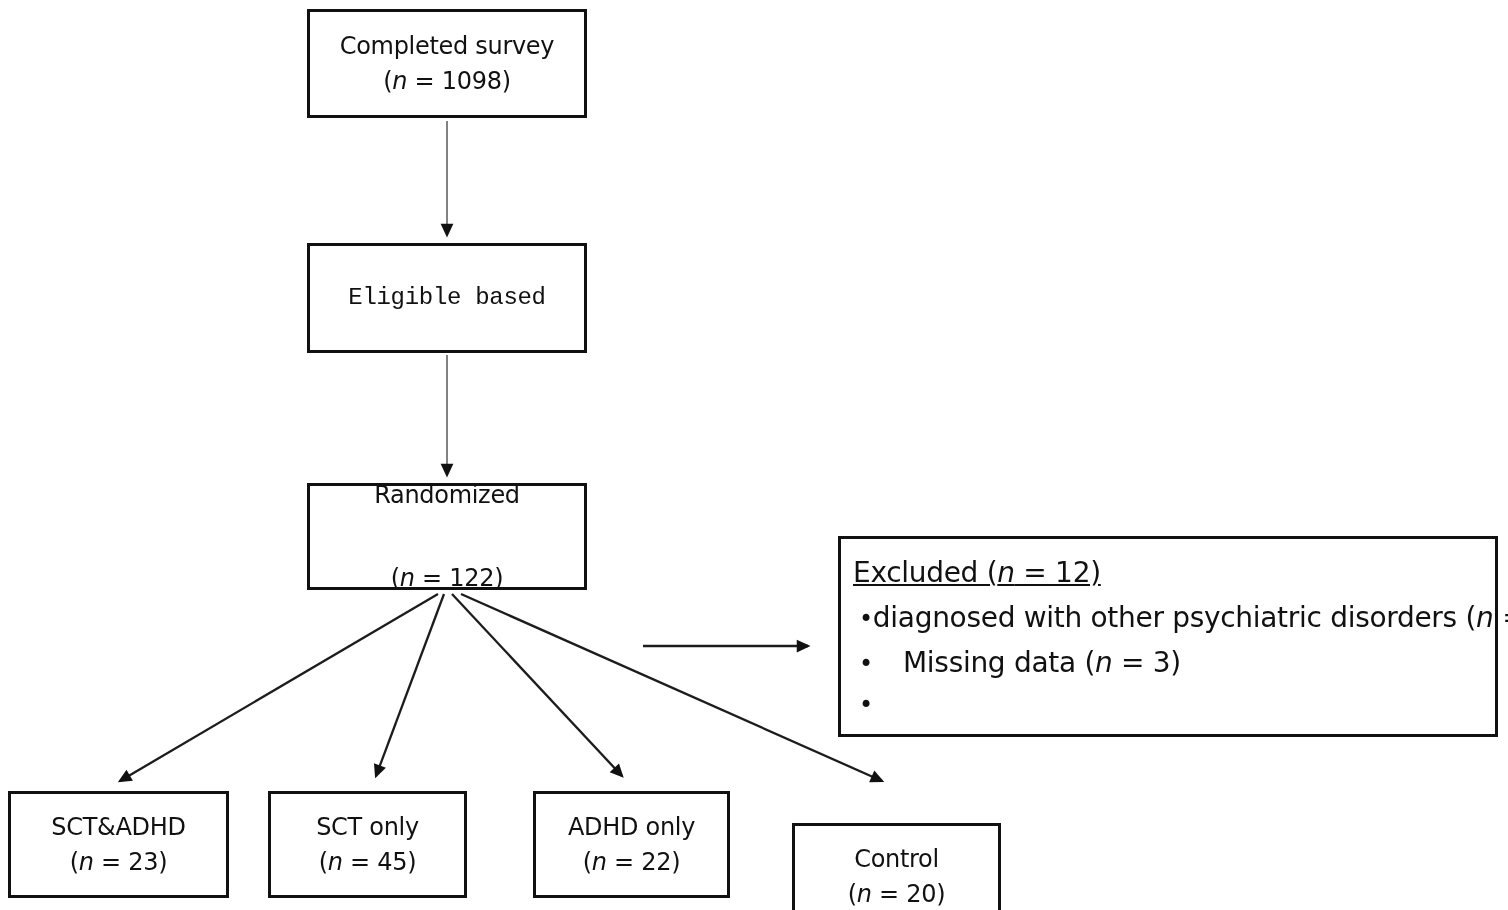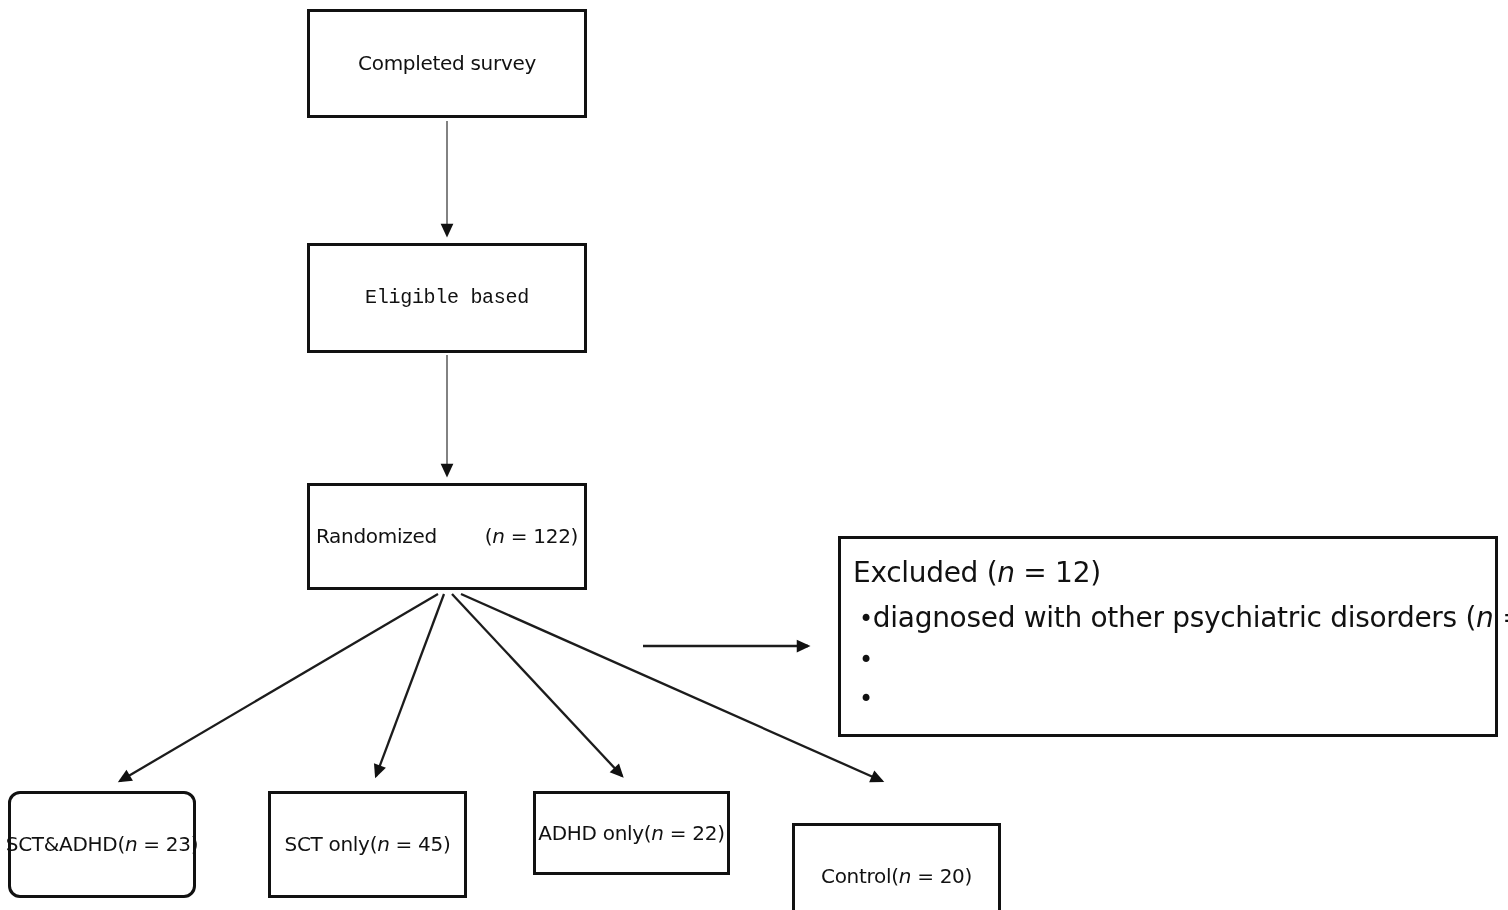--- a/index.html
+++ b/index.html
@@ -39,55 +39,56 @@
   svg.connectors marker path {
     fill: #111111;
     stroke: none;
   }
   .node {
     position: absolute;
     box-sizing: border-box;
     border: 3px solid #111111;
     background: #ffffff;
     display: flex;
-    flex-direction: row;
+    flex-direction: column;
     align-items: center;
     justify-content: center;
     text-align: center;
     line-height: 1.42;
-    font-size: 20px;
+    font-size: 24px;
     letter-spacing: -0.3px;
   }
   .node .nline {
     display: block;
     white-space: nowrap;
   }
   .node-completed   { left: 307px; top:   9px; width: 280px; height: 109px; }
   .node-eligible    { left: 307px; top: 243px; width: 280px; height: 110px; font-family: Liberation Mono, monospace; }
   .node-randomized  { left: 307px; top: 483px; width: 280px; height: 107px; gap: 48px; }
-  .node-sct-adhd    { left:   8px; top: 791px; width: 188px; height: 107px; border-radius: 12px; }
+  .node-sct-adhd    { left:   8px; top: 791px; width: 221px; height: 107px; }
   .node-sct-only    { left: 268px; top: 791px; width: 199px; height: 107px; text-align: center; }
-  .node-adhd-only   { left: 533px; top: 791px; width: 197px; height: 84px; }
+  .node-adhd-only   { left: 533px; top: 791px; width: 197px; height: 107px; }
   .node-control     { left: 792px; top: 791px; width: 209px; height: 107px; margin-top: 32px; }
   .excluded-box {
     position: absolute;
     left: 838px;
     top: 536px;
     width: 660px;
     height: 201px;
     box-sizing: border-box;
     border: 3px solid #111111;
     background: #ffffff;
     padding: 12px 10px 8px 12px;
     font-size: 28px;
     letter-spacing: -0.3px;
     line-height: 1.55;
   }
   .excluded-title {
     white-space: nowrap;
+    text-decoration: underline;
   }
   .excluded-list {
     list-style: none;
     margin: 2px 0 0 0;
     padding: 0;
   }
   .excluded-item {
     display: flex;
     align-items: baseline;
     white-space: nowrap;
@@ -117,40 +118,42 @@
     <line class="thin" x1="447" y1="355" x2="447" y2="475" marker-end="url(#ah)"></line>
     <line class="thick" x1="438" y1="594" x2="120" y2="781" marker-end="url(#ah)"></line>
     <line class="thick" x1="444" y1="594" x2="376" y2="776" marker-end="url(#ah)"></line>
     <line class="thick" x1="452" y1="594" x2="622" y2="776" marker-end="url(#ah)"></line>
     <line class="thick" x1="461" y1="594" x2="882" y2="781" marker-end="url(#ah)"></line>
     <line class="hline" x1="643" y1="646" x2="808" y2="646" marker-end="url(#ah)"></line>
   </svg>
 
   <div class="node node-completed">
     <span class="nline">Completed survey</span>
+    <span class="nline">(<i>n</i> = 1098)</span>
   </div>
 
   <div class="node node-eligible">
     <span class="nline">Eligible based</span>
   </div>
 
   <div class="node node-randomized">
     <span class="nline">Randomized</span>
     <span class="nline">(<i>n</i> = 122)</span>
   </div>
 
   <div class="excluded-box">
     <div class="excluded-title">Excluded (<i>n</i> = 12)</div>
     <ul class="excluded-list">
       <li class="excluded-item">
         <span class="bullet">•</span>
         <span class="itext">diagnosed with other psychiatric disorders (<i>n</i> = 5)</span>
       </li>
       <li class="excluded-item">
         <span class="bullet">•</span>
+        <span class="itext">Missing data (<i>n</i> = 3)</span>
       </li>
       <li class="excluded-item">
         <span class="bullet">•</span>
       </li>
     </ul>
   </div>
 
   <div class="node node-sct-adhd">
     <span class="nline">SCT&amp;ADHD</span>
     <span class="nline">(<i>n</i> = 23)</span>

